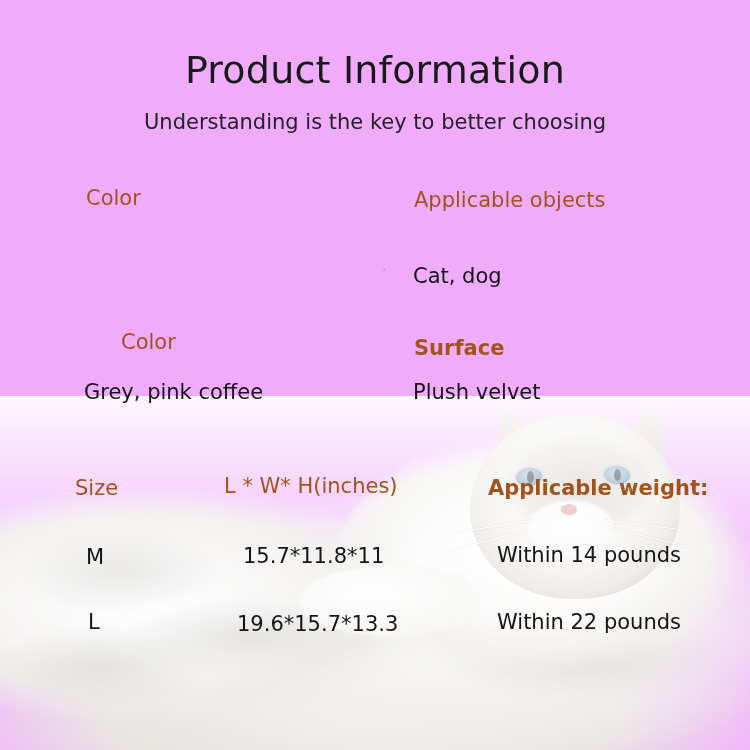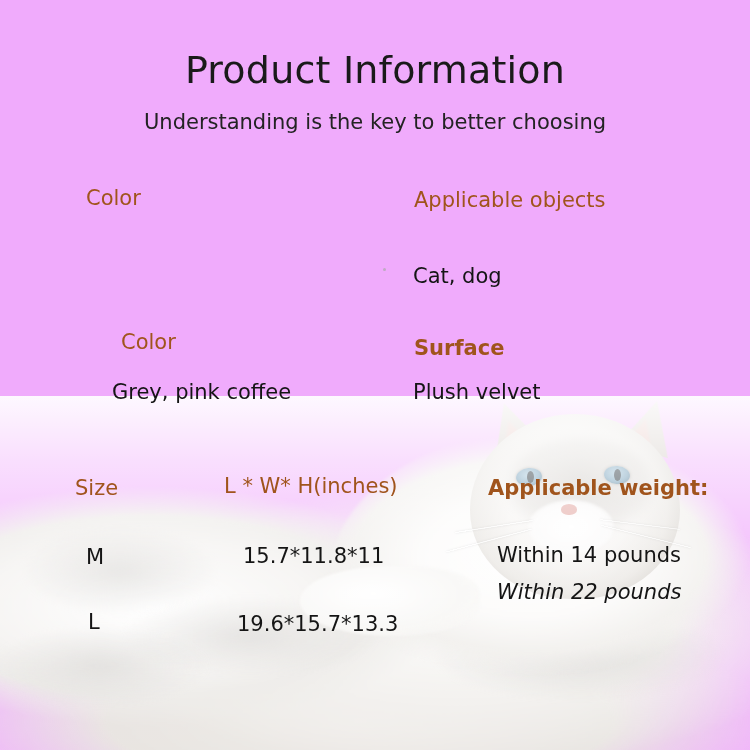--- a/index.html
+++ b/index.html
@@ -203,40 +203,40 @@
     position: absolute;
     font-size: 21px;
     color: #151515;
     white-space: nowrap;
   }
 
   
   #lbl-name  { left: 86px;  top: 186px; }
   #val-name  { left: 84px;  top: 236px; }
   #lbl-color { left: 86px;  top: 330px; margin-left: 35px; }
-  #val-color { left: 84px;  top: 380px; margin-left: 28px; }
+  #val-color { left: 84px;  top: 380px; }
 
   
   #lbl-objects { left: 414px; top: 188px; }
   #val-objects { left: 413px; top: 236px; margin-top: 28px; }
   #lbl-surface { left: 414px; top: 336px; font-weight: bold; }
   #val-surface { left: 413px; top: 380px; }
 
   
   #lbl-size { left: 75px;  top: 476px; }
   #hdr-dims { left: 224px; top: 474px; }
   #hdr-weight { left: 488px; top: 476px; font-weight: bold; }
 
   .row-size { position: absolute; font-size: 21px; color: #151515; white-space: nowrap; }
   #row1-size { left: 86px;  top: 545px; }
   #row1-dims { left: 243px; top: 544px; }
   #row1-weight { left: 497px; top: 543px; }
   #row2-size { left: 88px;  top: 610px; }
   #row2-dims { left: 237px; top: 612px; }
-  #row2-weight { left: 497px; top: 580px; font-style: italic; }
+  #row2-weight { left: 497px; top: 610px; }
 
   
   #speck {
     position: absolute;
     left: 383px; top: 268px;
     width: 3px; height: 3px;
     border-radius: 50%;
     background: rgba(170,170,170,0.7);
   }
 </style>

